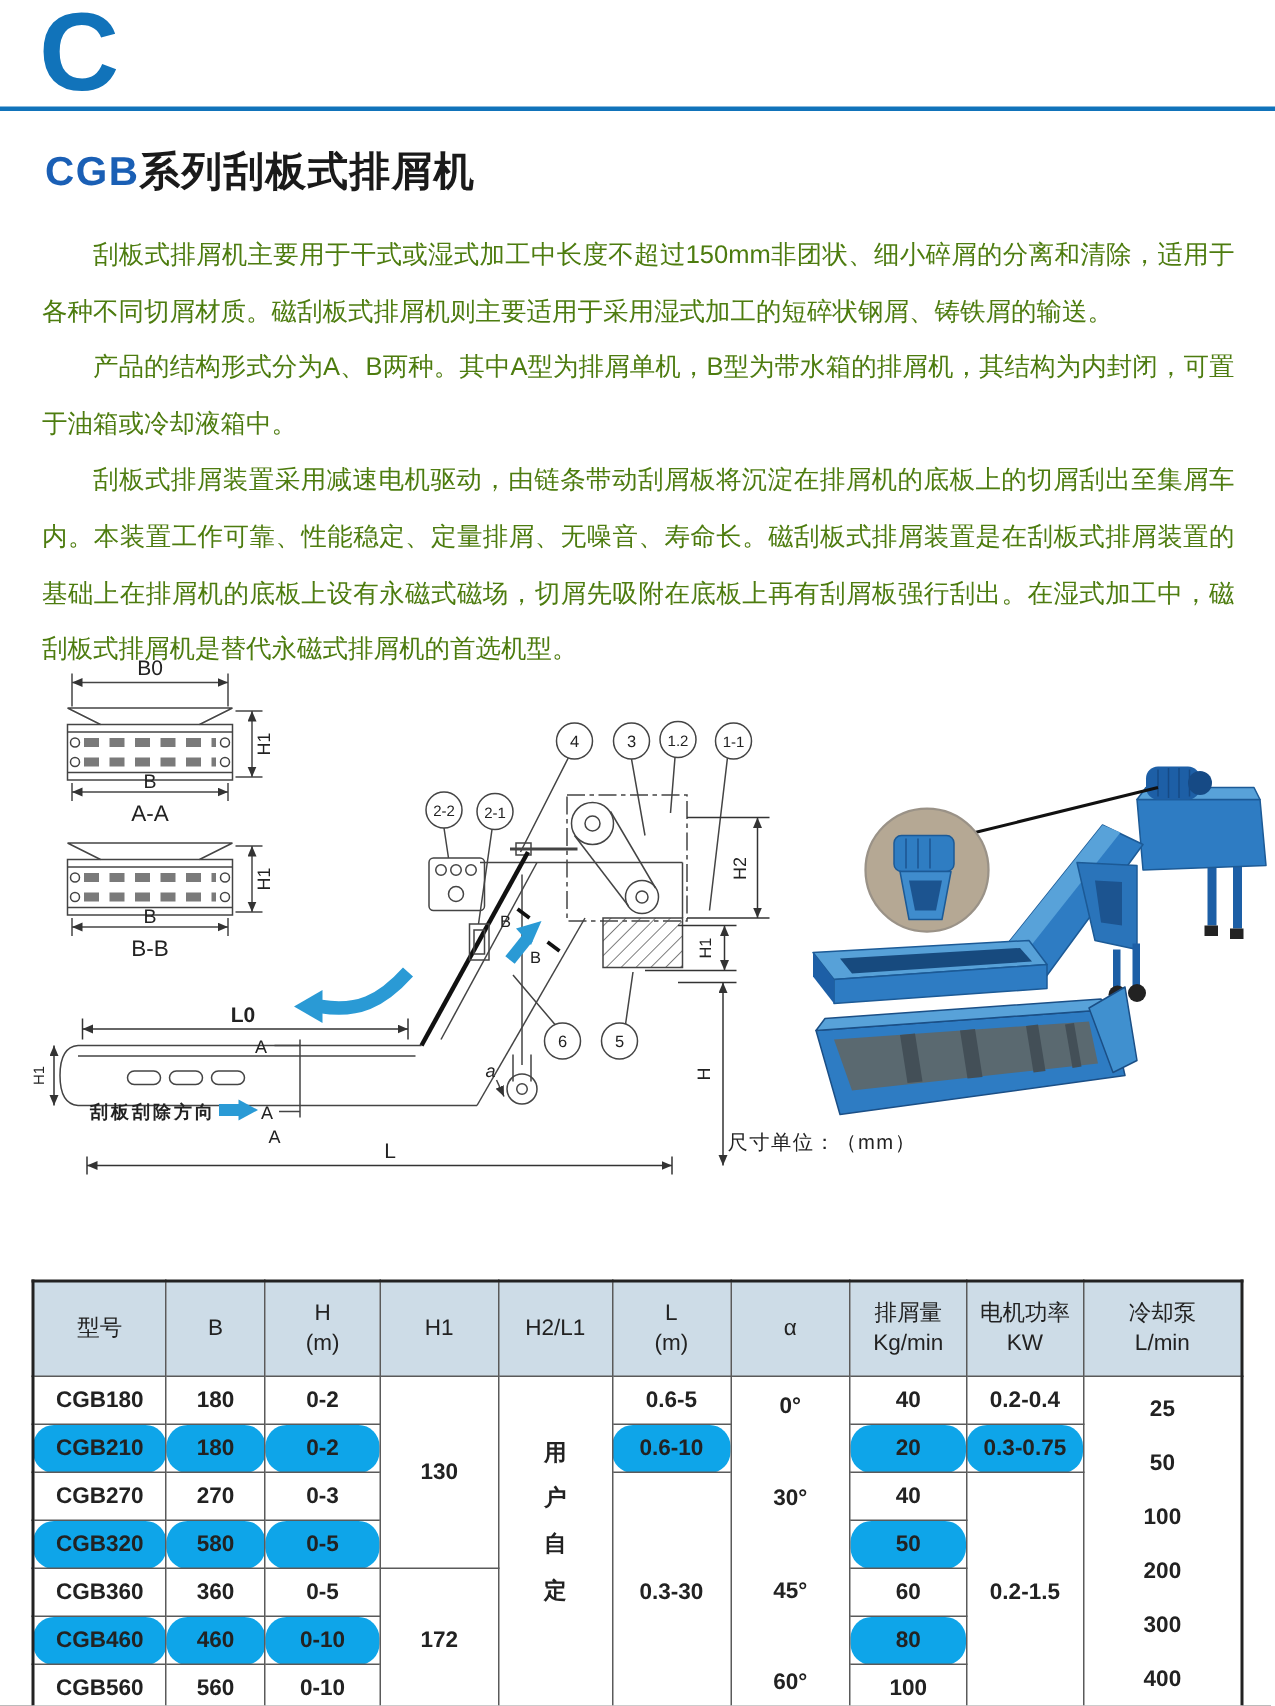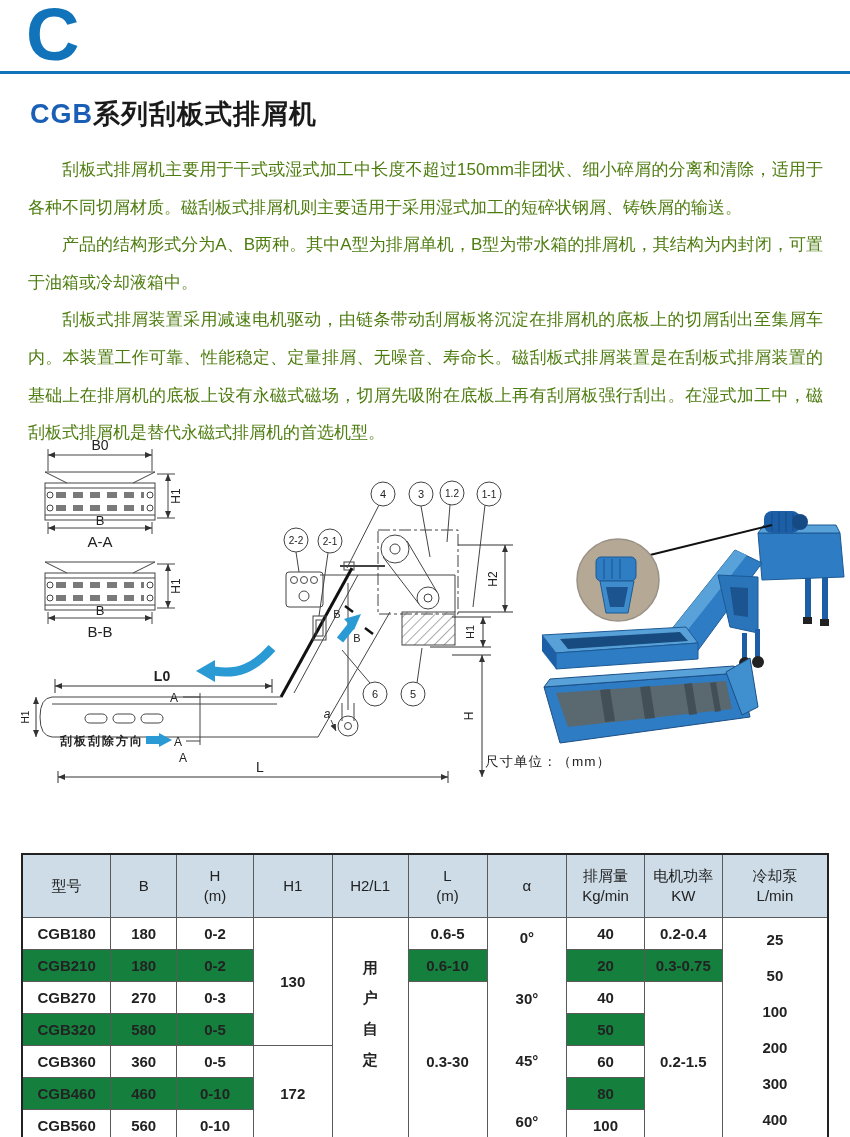--- a/index.html
+++ b/index.html
@@ -22,21 +22,21 @@
   
   .diagram{position:absolute;left:0;top:425px;}
   .diagram text{font-family:"Liberation Sans","DejaVu Sans",sans-serif;fill:#222;}
   
   .spec{position:absolute;left:21px;top:853px;width:808px;border-collapse:collapse;
         table-layout:fixed;font-size:15px;color:#222;}
   .spec th,.spec td{border:1px solid #5a5a5a;text-align:center;vertical-align:middle;padding:0;font-weight:bold;}
   .spec{border:2px solid #222;}
   .spec thead th{height:62px;background:#cddce7;font-weight:500;white-space:pre-line;line-height:20px;}
   .spec tbody td{height:31px;background:#ffffff;}
-  .spec td.s{background:#15803d;}
+  .spec td.s{background:#0ea5e9;border-radius:14px;}
   .fullcol{height:215px;display:flex;flex-direction:column;}
   .fullcol .slot{flex:1;display:flex;align-items:center;justify-content:center;}
   .cool .slot{flex:1;display:flex;align-items:center;justify-content:center;}
 </style>
 </head>
 <body>
 
 <div class="page">
 
   <div class="hdr">

